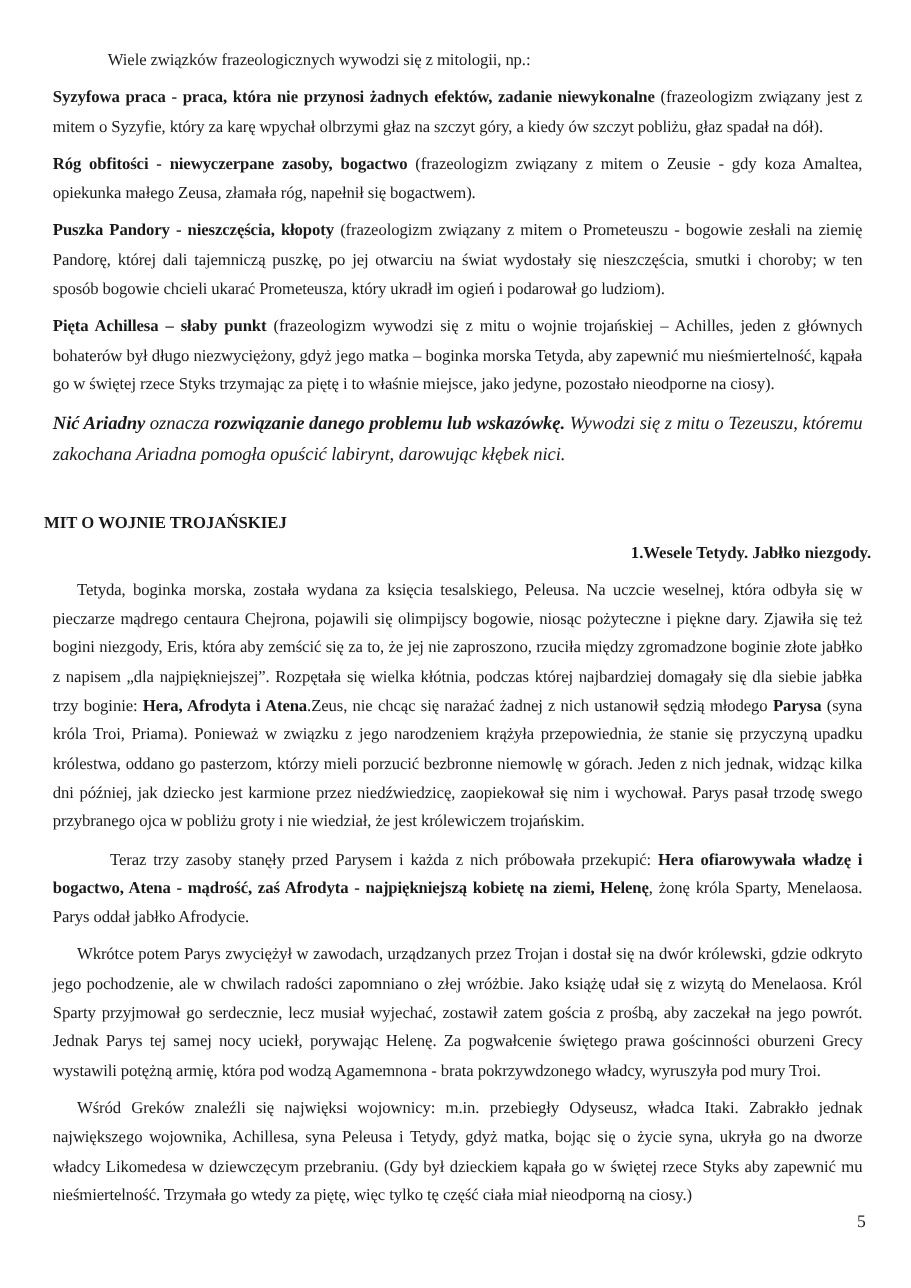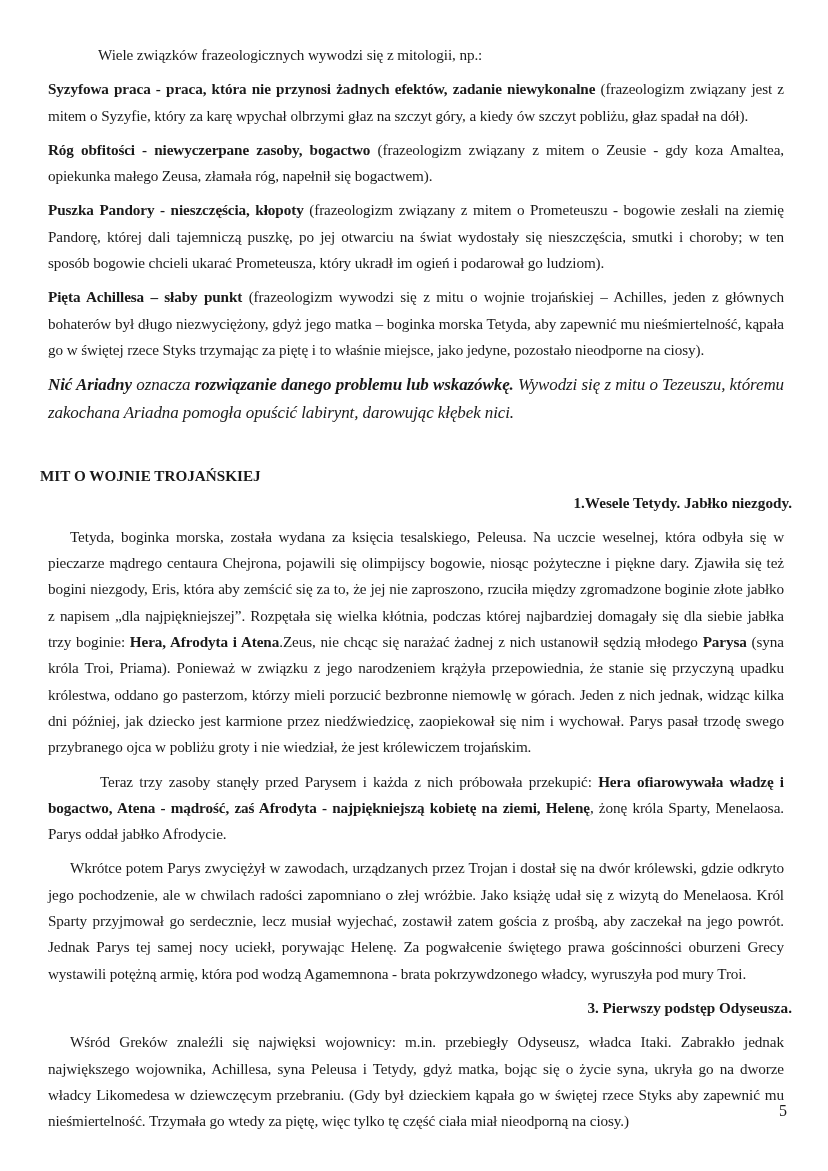--- a/index.html
+++ b/index.html
@@ -41,19 +41,18 @@
 
   <p class="heading"><span class="num">1.</span><span>Wesele Tetydy. Jabłko niezgody.</span></p>
 
   <p class="p indent2"><span>Tetyda, boginka morska, została wydana za księcia tesalskiego, Peleusa. Na uczcie weselnej, która odbyła się w pieczarze mądrego centaura Chejrona, pojawili się olimpijscy bogowie, niosąc pożyteczne i piękne dary. Zjawiła się też bogini niezgody, Eris, która aby zemścić się za to, że jej nie zaproszono, rzuciła między zgromadzone boginie złote jabłko z napisem „dla najpiękniejszej”. Rozpętała się wielka kłótnia, podczas której najbardziej domagały się dla siebie jabłka trzy boginie: </span><b>Hera, Afrodyta i Atena</b><span>.Zeus, nie chcąc się narażać żadnej z nich ustanowił sędzią młodego </span><b>Parysa</b><span> (syna króla Troi, Priama). Ponieważ w związku z jego narodzeniem krążyła przepowiednia, że stanie się przyczyną upadku królestwa, oddano go pasterzom, którzy mieli porzucić bezbronne niemowlę w górach. Jeden z nich jednak, widząc kilka dni później, jak dziecko jest karmione przez niedźwiedzicę, zaopiekował się nim i wychował. Parys pasał trzodę swego przybranego ojca w pobliżu groty i nie wiedział, że jest królewiczem trojańskim.</span></p>
 
   <p class="p indent3"><span>Teraz trzy zasoby stanęły przed Parysem i każda z nich próbowała przekupić: </span><b>Hera ofiarowywała władzę i bogactwo, Atena - mądrość, zaś Afrodyta - najpiękniejszą kobietę na ziemi, Helenę</b><span>, żonę króla Sparty, Menelaosa. Parys oddał jabłko Afrodycie.</span></p>
 
 
   <p class="p indent2">Wkrótce potem Parys zwyciężył w zawodach, urządzanych przez Trojan i dostał się na dwór królewski, gdzie odkryto jego pochodzenie, ale w chwilach radości zapomniano o złej wróżbie. Jako książę udał się z wizytą do Menelaosa. Król Sparty przyjmował go serdecznie, lecz musiał wyjechać, zostawił zatem gościa z prośbą, aby zaczekał na jego powrót. Jednak Parys tej samej nocy uciekł, porywając Helenę. Za pogwałcenie świętego prawa gościnności oburzeni Grecy wystawili potężną armię, która pod wodzą Agamemnona - brata pokrzywdzonego władcy, wyruszyła pod mury Troi.</p>
 
-  <p class="heading">3. Pierwszy podstęp Odyseusza.</p>
 
   <p class="p indent2">Wśród Greków znaleźli się najwięksi wojownicy: m.in. przebiegły Odyseusz, władca Itaki. Zabrakło jednak największego wojownika, Achillesa, syna Peleusa i Tetydy, gdyż matka, bojąc się o życie syna, ukryła go na dworze władcy Likomedesa w dziewczęcym przebraniu. (Gdy był dzieckiem kąpała go w świętej rzece Styks aby zapewnić mu nieśmiertelność. Trzymała go wtedy za piętę, więc tylko tę część ciała miał nieodporną na ciosy.)</p>
 
 </div>
 
 <div class="pagenum">5</div>
 
 </body></html>

